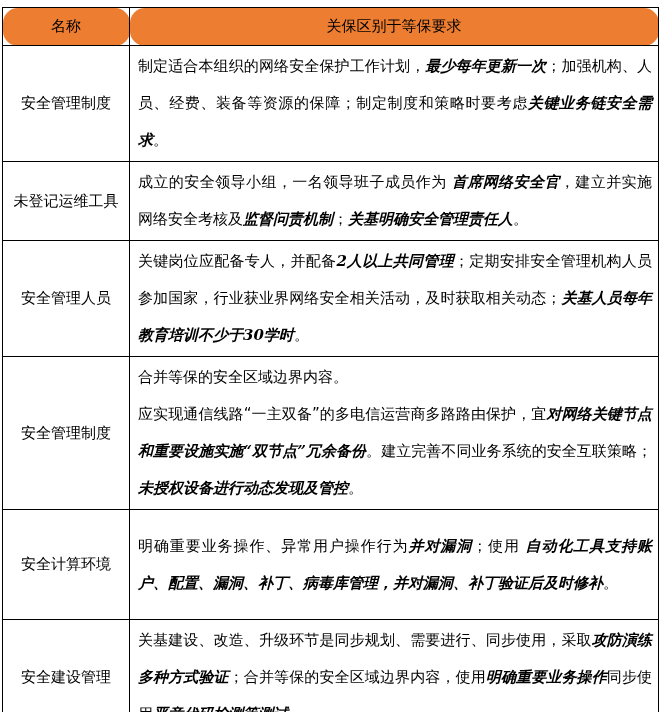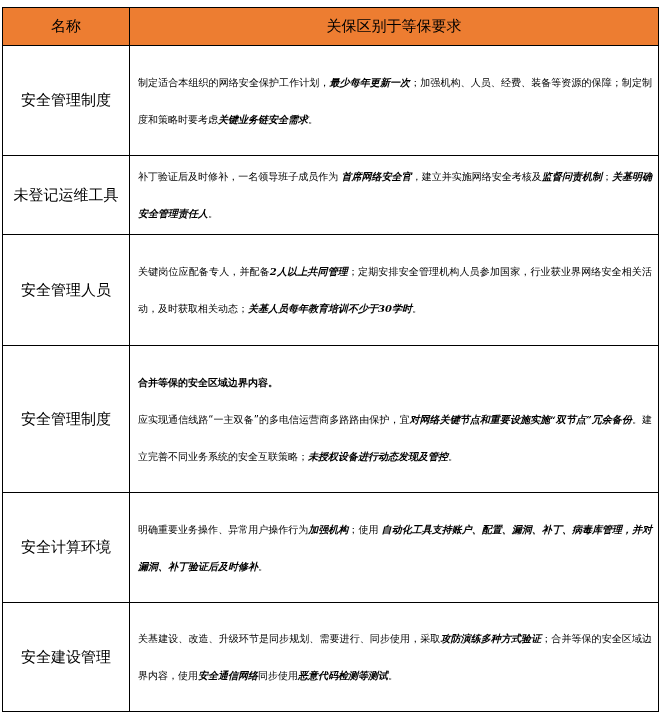--- a/index.html
+++ b/index.html
@@ -1,26 +1,26 @@
 <!DOCTYPE html>
 <html><head>
 <meta charset="utf-8">
 <style>
   html, body { margin:0; padding:0; background:#ffffff; }
   body { width:665px; height:712px; position:relative; overflow:hidden;
          font-family:"DejaVu Sans", sans-serif; color:#000; }
   table.req { position:absolute; left:2px; top:7px; width:657px;
               border-collapse:collapse; table-layout:fixed; }
   table.req td, table.req th { border:1.5px solid #000; padding:0; }
-  th { background:#ED7D31; font-weight:normal; font-size:15px; height:37px; text-align:center; }
+  th { background:#ED7D31; font-weight:normal; font-size:15px; height:37px; text-align:center;border-radius:15px; }
   col.c1 { width:127px; }
   td.name { text-align:center; font-size:15px; vertical-align:middle;margin-left:48px; }
-  td.desc { font-size:10px; line-height:37px; padding:2px 6px 2px 8px !important; vertical-align:middle; text-align:justify; }
+  td.desc { font-size:15px; line-height:37px; padding:2px 6px 2px 8px !important; vertical-align:middle; text-align:justify; }
   .em { font-weight:bold; font-style:italic; font-family:"DejaVu Serif", serif; }
-  .strong { font-weight:bold; }
+  .strong { font-weight:normal; }
   .para { display:block; }
 </style>
 </head>
 <body>
 
 <table class="req">
   <colgroup>
       <col class="c1">
       <col class="c2">
     </colgroup>
@@ -33,42 +33,42 @@
   <tbody>
     <tr style="height:110px">
       <td class="name">安全管理制度</td>
       <td class="desc">
           <span class="para"><span>制定适合本组织的网络安全保护工作计划，</span><span class="em">最少每年更新一次</span><span>；加强机构、人员、经费、装备等资源的保障；制定制度和策略时要考虑</span><span class="em">关键业务链安全需求</span><span>。</span></span>
         </td>
     </tr>
     <tr style="height:74px">
       <td class="name">未登记运维工具</td>
       <td class="desc">
-          <span class="para"><span>补丁验证后及时修补，一名领导班子成员作为 </span><span class="em">首席网络安全官</span><span>，建立并实施网络安全考核及</span><span class="em">监督问责机制</span><span>；</span><span class="em">关基明确安全管理责任人</span><span>。</span></span>
+          <span class="para"><span>成立的安全领导小组，一名领导班子成员作为 </span><span class="em">首席网络安全官</span><span>，建立并实施网络安全考核及</span><span class="em">监督问责机制</span><span>；</span><span class="em">关基明确安全管理责任人</span><span>。</span></span>
         </td>
     </tr>
     <tr style="height:111px">
       <td class="name">安全管理人员</td>
       <td class="desc">
           <span class="para"><span>关键岗位应配备专人，并配备</span><span class="em">2人以上共同管理</span><span>；定期安排安全管理机构人员参加国家，行业获业界网络安全相关活动，及时获取相关动态；</span><span class="em">关基人员每年教育培训不少于30学时</span><span>。</span></span>
         </td>
     </tr>
     <tr style="height:147px">
       <td class="name">安全管理制度</td>
       <td class="desc">
         <span class="para strong">合并等保的安全区域边界内容。</span>
       <span class="para"><span>应实现通信线路“一主双备”的多电信运营商多路路由保护，宜</span><span class="em">对网络关键节点和重要设施实施“双节点”冗余备份</span><span>。建立完善不同业务系统的安全互联策略；</span><span class="em">未授权设备进行动态发现及管控</span><span>。</span></span>
         </td>
     </tr>
     <tr style="height:110px">
       <td class="name">安全计算环境</td>
       <td class="desc">
-          <span class="para"><span>明确重要业务操作、异常用户操作行为</span><span class="em">加强机构</span><span>；使用 </span><span class="em">自动化工具支持账户、配置、漏洞、补丁、病毒库管理，并对漏洞、补丁验证后及时修补</span><span>。</span></span>
+          <span class="para"><span>明确重要业务操作、异常用户操作行为</span><span class="em">并对漏洞</span><span>；使用 </span><span class="em">自动化工具支持账户、配置、漏洞、补丁、病毒库管理，并对漏洞、补丁验证后及时修补</span><span>。</span></span>
         </td>
     </tr>
     <tr style="height:109px">
       <td class="name">安全建设管理</td>
       <td class="desc">
-          <span class="para"><span>关基建设、改造、升级环节是同步规划、需要进行、同步使用，采取</span><span class="em">攻防演练多种方式验证</span><span>；合并等保的安全区域边界内容，使用</span><span class="em">安全通信网络</span><span>同步使用</span><span class="em">恶意代码检测等测试</span><span>。</span></span>
+          <span class="para"><span>关基建设、改造、升级环节是同步规划、需要进行、同步使用，采取</span><span class="em">攻防演练多种方式验证</span><span>；合并等保的安全区域边界内容，使用</span><span class="em">明确重要业务操作</span><span>同步使用</span><span class="em">恶意代码检测等测试</span><span>。</span></span>
         </td>
     </tr>
   </tbody>
 </table>
 
 </body></html>

